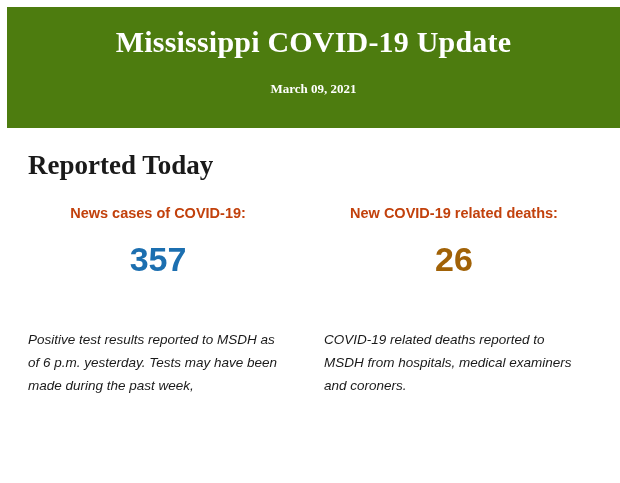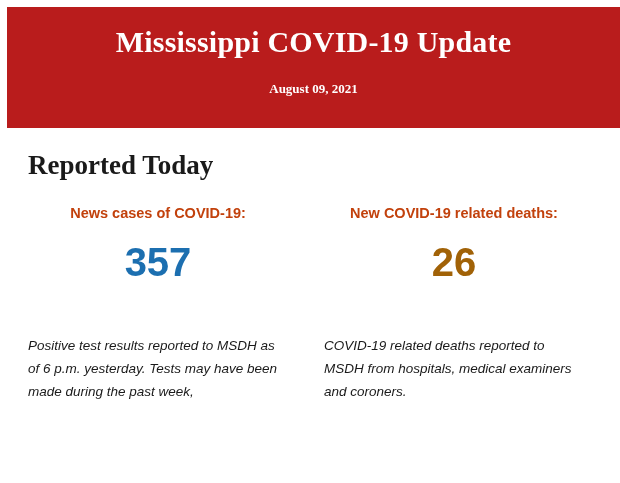--- a/index.html
+++ b/index.html
@@ -15,21 +15,21 @@
     overflow: hidden;
   }
   .page {
     position: relative;
     width: 620px;
     height: 483px;
     background: #ffffff;
     box-sizing: border-box;
   }
   .header-band {
-    background: #b91c1c;
+    background: #4d7c0f;
     width: 613px;
     height: 121px;
     margin: 7px 0 0 7px;
     box-sizing: border-box;
     display: flex;
     flex-direction: column;
     align-items: center;
     justify-content: flex-start;
     padding-top: 18px;
   }
@@ -71,21 +71,21 @@
   .stat-label {
     font-family: "Liberation Sans", sans-serif;
     font-weight: bold;
     font-size: 14.5px;
     color: #c2410c;
     text-align: center;
   }
   .stat-value {
     font-family: "Liberation Sans", sans-serif;
     font-weight: bold;
-    font-size: 40px;
+    font-size: 34px;
     margin-top: 21px;
     line-height: 1;
   }
   .stat-value.cases { color: #1c6fb0; }
   .stat-value.deaths { color: #a16207; }
   .notes-row {
     display: flex;
     margin-top: 52px;
     padding: 0 18px 0 10px;
   }
@@ -103,21 +103,21 @@
   }
   .note-col.left .note-text { padding-right: 6px; }
 </style>
 </head>
 <body>
 
 <div class="page">
 
   <div class="header-band">
     <div class="header-title">Mississippi COVID-19 Update</div>
-    <div class="header-date">August 09, 2021</div>
+    <div class="header-date">March 09, 2021</div>
   </div>
 
   <div class="section-title">Reported Today</div>
 
   <div class="stats-row">
     <div class="stat-col">
       <div class="stat-label">News cases of COVID-19:</div>
       <div class="stat-value cases">357</div>
     </div>
     <div class="stat-col">

